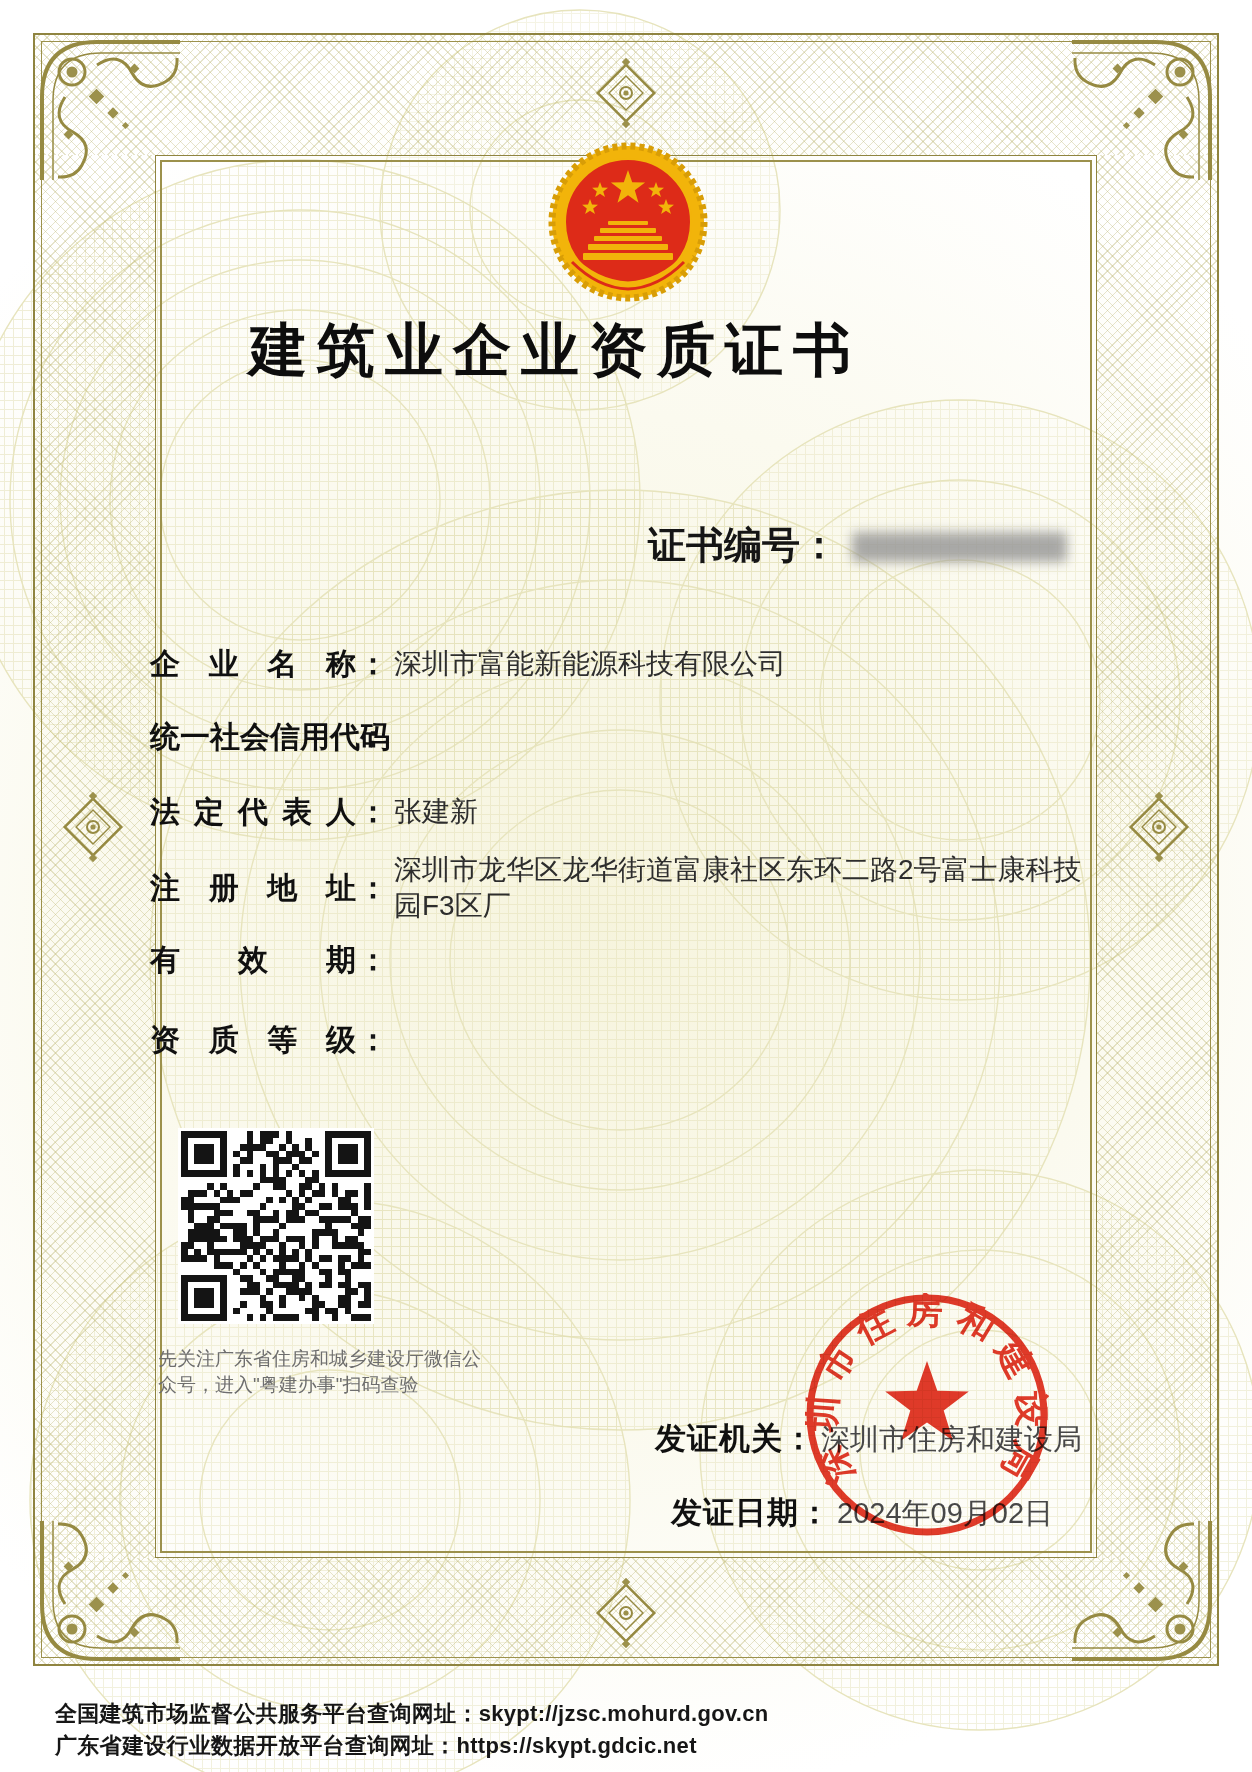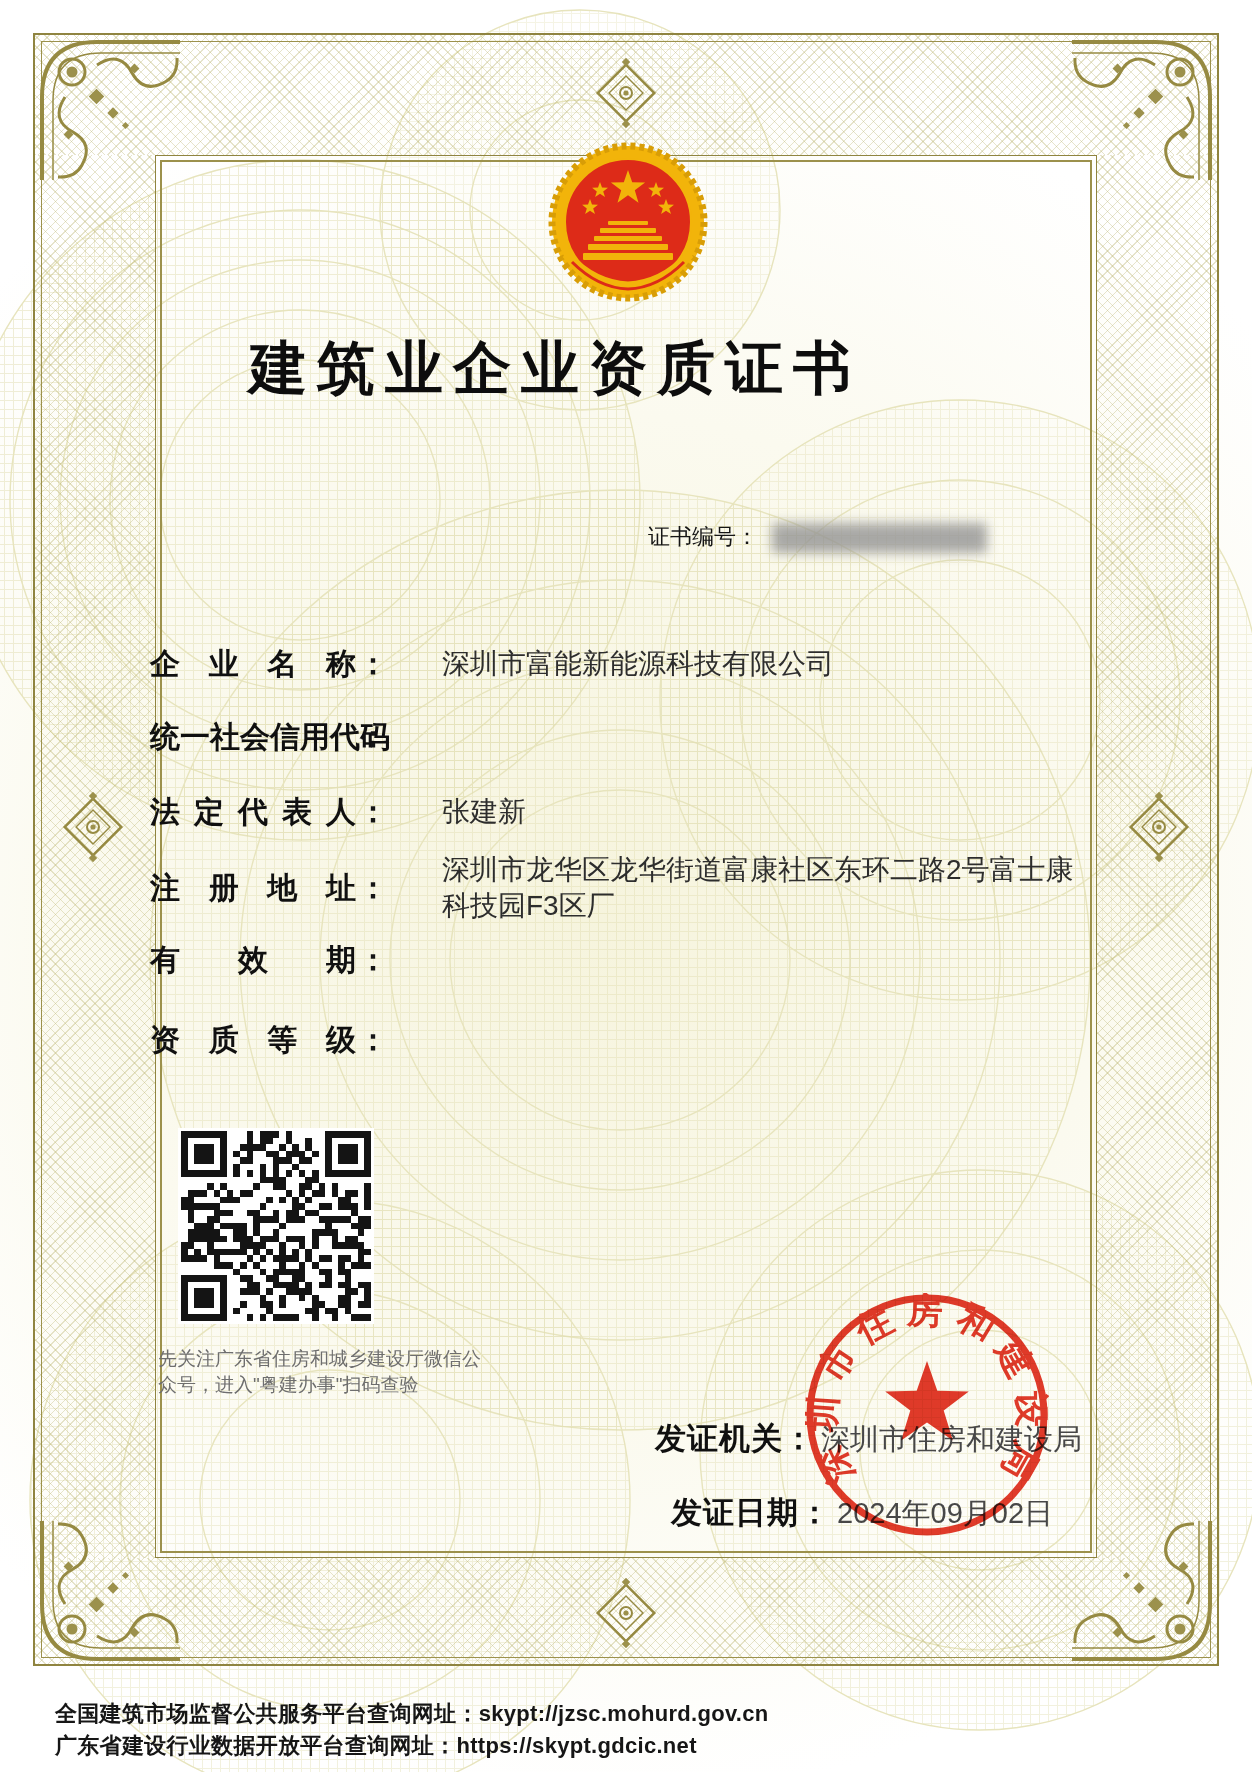--- a/index.html
+++ b/index.html
@@ -33,34 +33,34 @@
   .corner.br { left:1067px; top:1516px; transform:scale(-1,-1); }
   .medallion { position:absolute; z-index:3; width:70px; height:70px; }
   .medallion.top    { left:591px;  top:58px; }
   .medallion.bottom { left:591px;  top:1578px; }
   .medallion.west   { left:58px;   top:792px; }
   .medallion.east   { left:1124px; top:792px; }
   
   .content { position:absolute; inset:0; z-index:4; color:#151515; }
   #emblem { position:absolute; left:548px; top:142px; width:160px; height:168px; }
   #title {
-    position:absolute; left:0; top:330px; width:1110px; text-align:center;
+    position:absolute; left:0; top:312px; width:1110px; text-align:center;
     font-size:58px; font-weight:800; letter-spacing:10px; color:#0d0d0d;
   }
   #certno { position:absolute; left:648px; top:520px; display:flex; align-items:center; }
-  #certno .lbl { font-size:22px; font-weight:400; }
+  #certno .lbl { font-size:38px; font-weight:700; }
   #certno .mask {
     width:215px; height:30px; margin-left:14px; margin-top:3px;
     background:#949494; filter:blur(6px); border-radius:4px; opacity:.8;
   }
   .row { position:absolute; left:150px; display:flex; align-items:flex-start; width:950px; }
   .jlabel { display:inline-flex; justify-content:space-between; width:206px;
     font-size:30px; font-weight:700; color:#101010; line-height:38px; flex:none; }
   .colon { font-size:30px; font-weight:700; line-height:38px; margin:0 6px 0 2px; flex:none; }
-  .val  { font-size:28px; font-weight:500; color:#2d2d2d; line-height:38px;margin-left:48px; }
+  .val  { font-size:28px; font-weight:500; color:#2d2d2d; line-height:38px; }
   .val2 { max-width:700px; line-height:36px; }
   .note { font-size:27px; color:#2d2d2d; margin-top:10px; padding-left:26px; }
   .stars { font-size:26px; font-weight:700; letter-spacing:3px; color:#1c1c1c; margin-top:2px; }
   #row1 { top:645px; } #row2 { top:718px; } #row3 { top:793px; }
   #row4 { top:852px; align-items:center; } #row5 { top:941px; } #row6 { top:1021px; }
   #qr { position:absolute; left:178px; top:1128px; width:196px; height:196px; background:#fff; padding:3px; }
   #qr svg { width:100%; height:100%; display:block; }
   #qr-caption { position:absolute; left:158px; top:1346px; width:330px;
     font-size:19px; line-height:1.38; color:#6e6e6e; font-weight:500; }
   .issue-row { position:absolute; left:655px; display:flex; align-items:center; }

